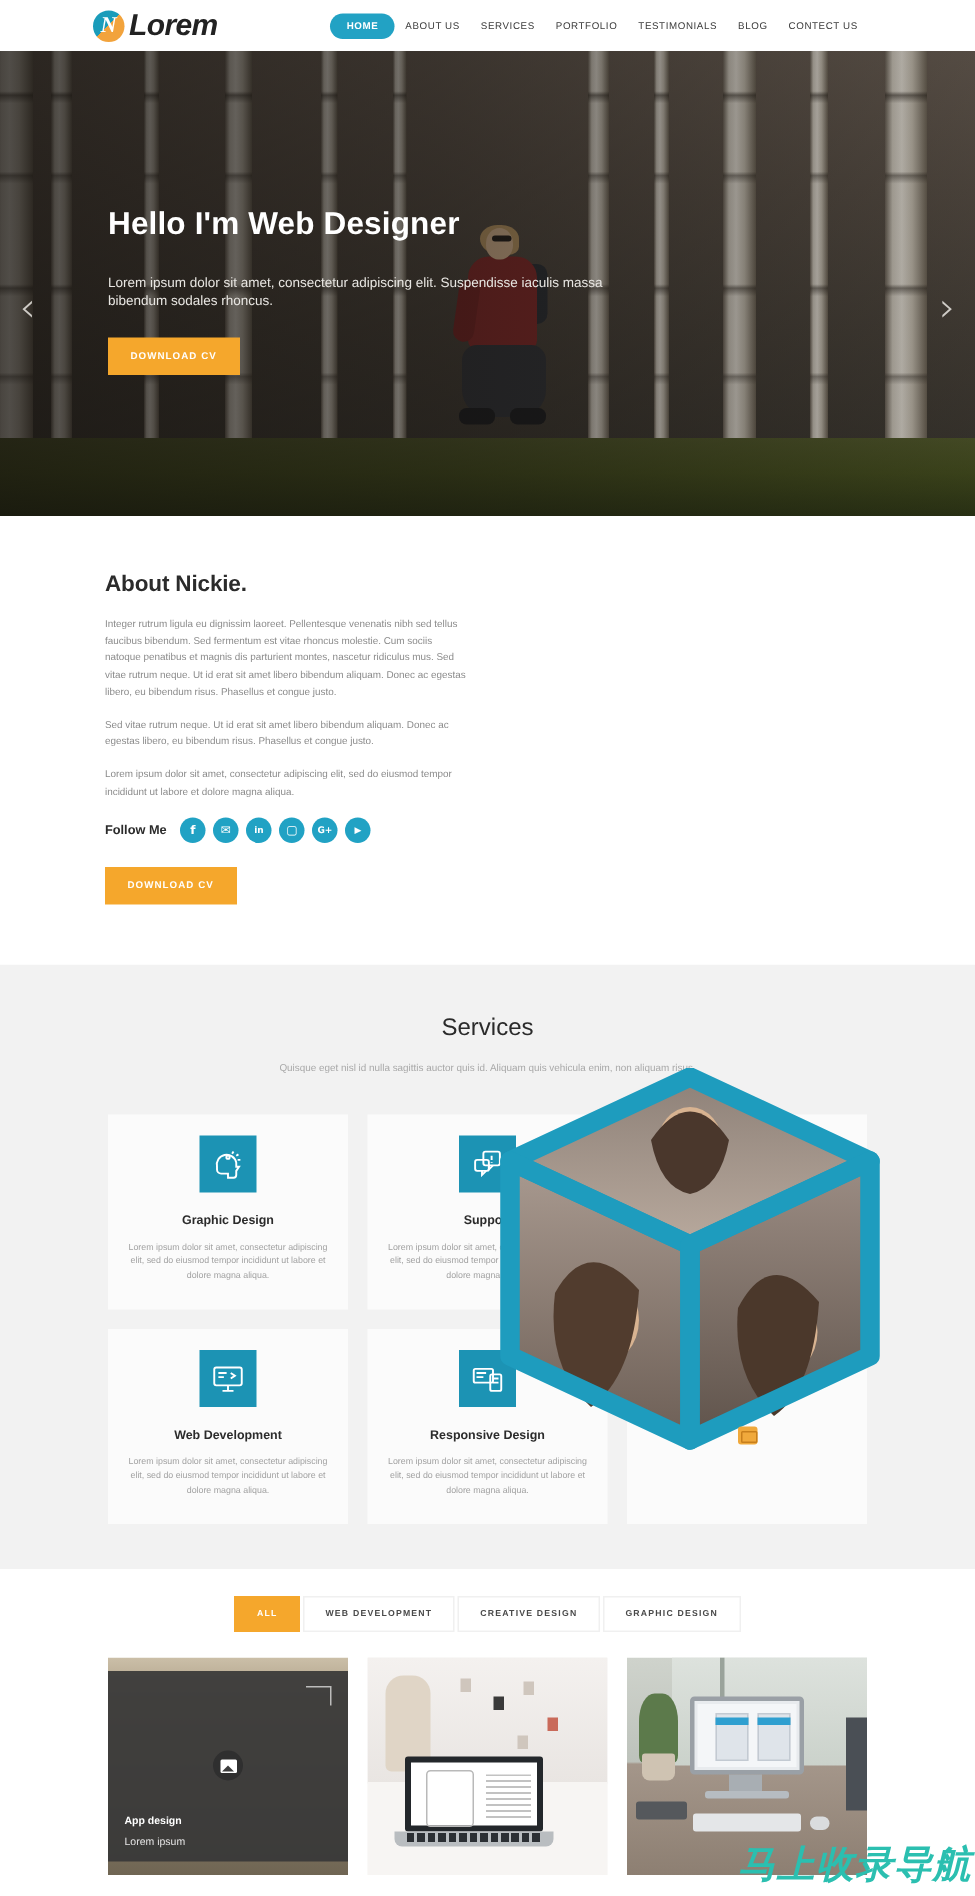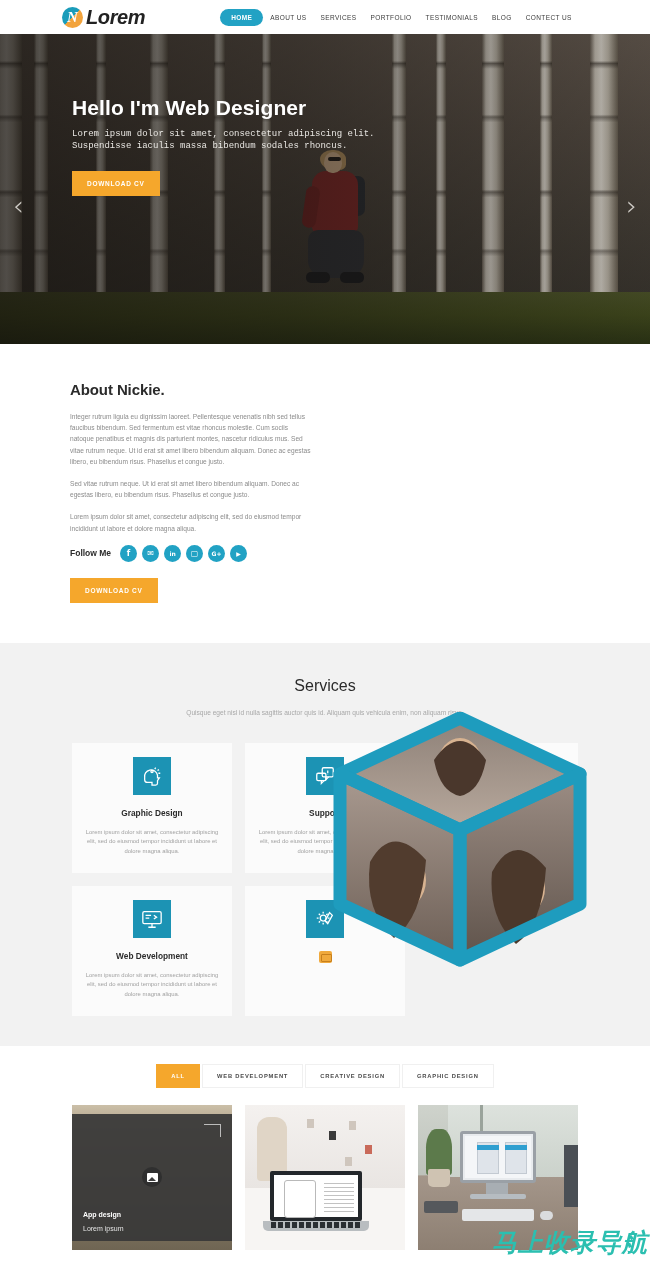--- a/index.html
+++ b/index.html
@@ -117,30 +117,29 @@
   .hp-pack { position: absolute; left: 45px; top: 24px; width: 20px; height: 40px; background: #2c3138; border-radius: 7px; }
   .hp-legs { position: absolute; left: 8px; top: 78px; width: 56px; height: 48px; background: #33363c; border-radius: 10px 10px 18px 18px; }
   .hp-shoe1 { position: absolute; left: 6px; top: 120px; width: 24px; height: 11px; background: #1c1e22; border-radius: 5px; }
   .hp-shoe2 { position: absolute; left: 40px; top: 120px; width: 24px; height: 11px; background: #1c1e22; border-radius: 5px; }
 
   .hero-inner { position: relative; z-index: 5; padding: 0 0 0 72px; }
   .hero-title {
     font-size: 21px;
     font-weight: bold;
     color: #ffffff;
-    padding-top: 62px;
+    padding-top: 104px;
     letter-spacing: 0.1px;
   }
   .hero-sub {
-    margin-top: 8px;
+    margin-top: 20px;
     font-size: 9px;
     line-height: 12px;
     color: #e8e6e2;
     width: 345px;
-    font-family: Liberation Mono, monospace;
   }
   .btn-cv {
     display: inline-block;
     margin-top: 19px;
     background: #f5a72c;
     color: #ffffff;
     font-size: 6.5px;
     font-weight: bold;
     letter-spacing: 0.7px;
     padding: 9px 15px;
@@ -504,20 +503,31 @@
         <svg width="22" height="22" viewBox="0 0 24 24" fill="none" stroke="#fff" stroke-width="1.4">
           <rect x="2" y="4" width="20" height="13" rx="1.5"></rect>
           <path d="M8 21h8M12 17v4"></path>
             <path d="M5 8h6M5 11h4M14 8l3 2-3 2"></path>
         </svg>
       </div>
       <div class="card-title">Web Development</div>
       <div class="card-body">Lorem ipsum dolor sit amet, consectetur adipiscing elit, sed do eiusmod tempor incididunt ut labore et dolore magna aliqua.</div>
     </div>
 
+    <div class="card">
+      <div class="card-icon">
+        <svg width="22" height="22" viewBox="0 0 24 24" fill="none" stroke="#fff" stroke-width="1.4">
+          <rect x="2" y="5" width="14" height="10" rx="1.2"></rect>
+          <rect x="14" y="9" width="8" height="12" rx="1.2"></rect>
+          <path d="M4 8h7M4 11h5M16 12h4M16 15h4"></path>
+        </svg>
+      </div>
+      <div class="card-title">Responsive Design</div>
+      <div class="card-body">Lorem ipsum dolor sit amet, consectetur adipiscing elit, sed do eiusmod tempor incididunt ut labore et dolore magna aliqua.</div>
+    </div>
 
     <div class="card">
       <div class="card-icon">
         <svg width="22" height="22" viewBox="0 0 24 24" fill="none" stroke="#fff" stroke-width="1.4">
           <circle cx="10" cy="11" r="3.2"></circle>
           <path d="M10 4v2M10 16v2M3 11h2M15 11h2M5.2 6.2l1.4 1.4M13.4 14.4l1.4 1.4M5.2 15.8l1.4-1.4M13.4 7.6l1.4-1.4"></path>
           <path d="M17 5l3 3-5 9-3-3z"></path>
         </svg>
       </div>
       <div class="broken-img"></div>

